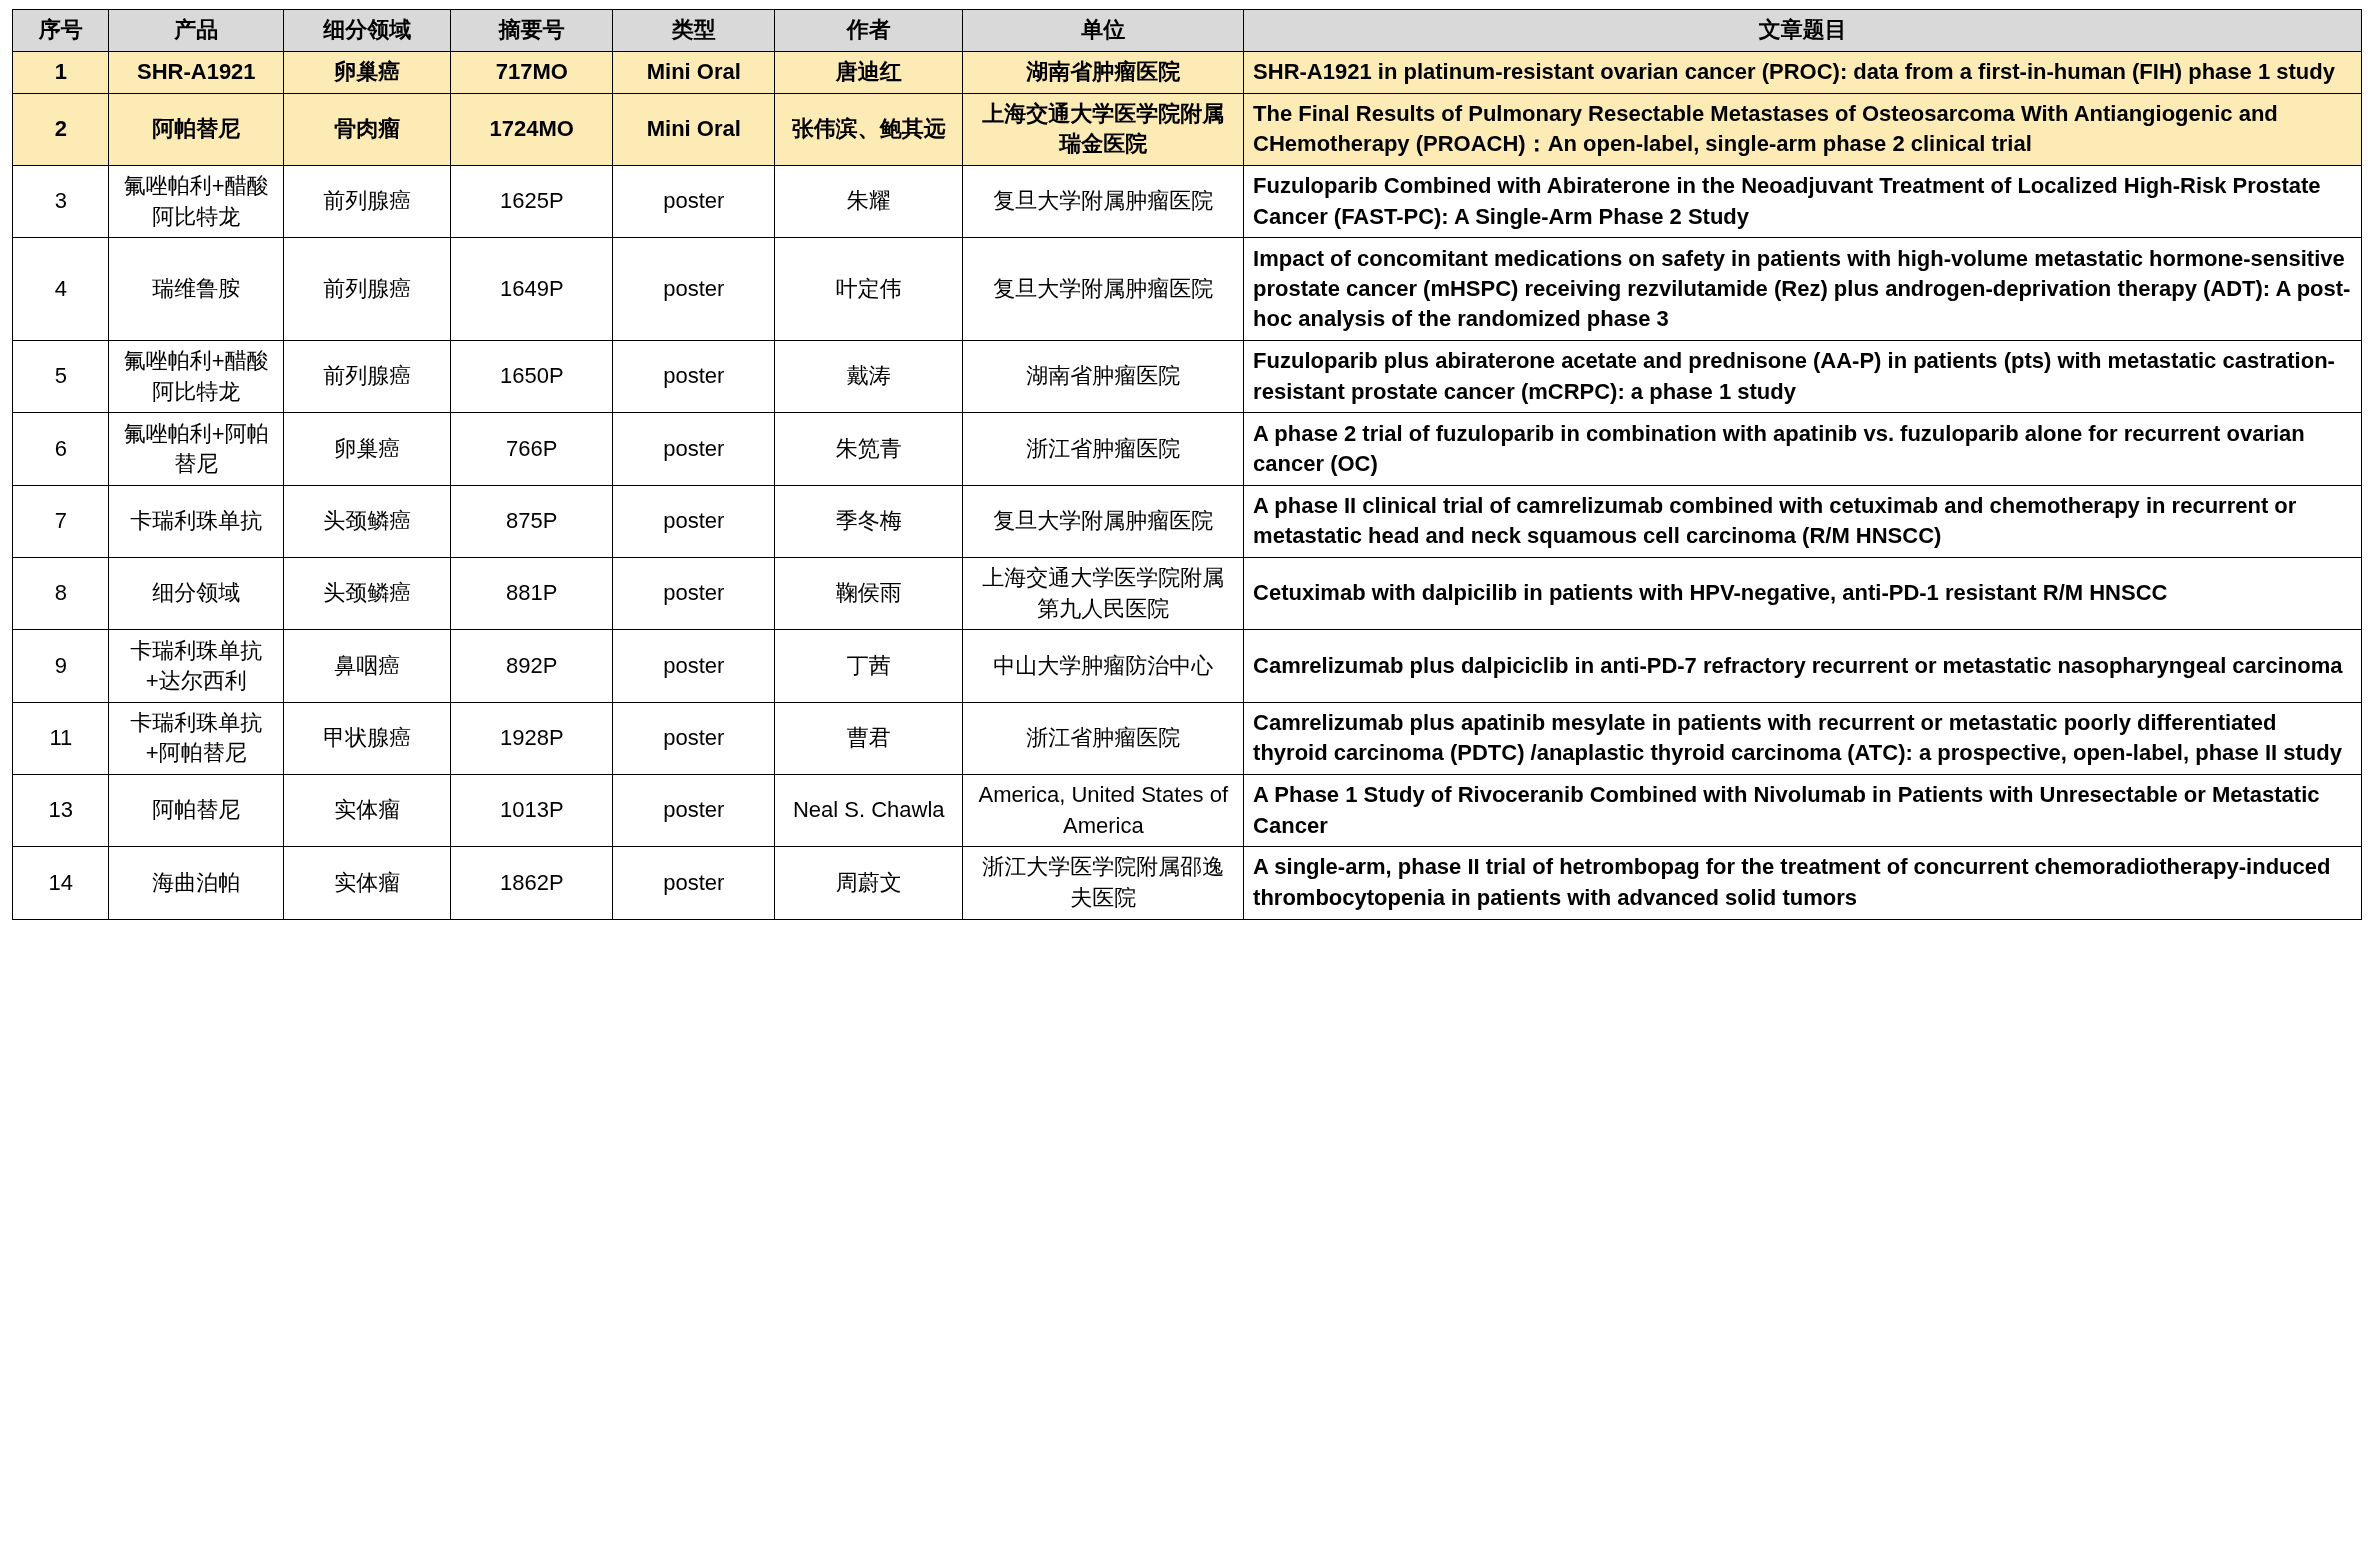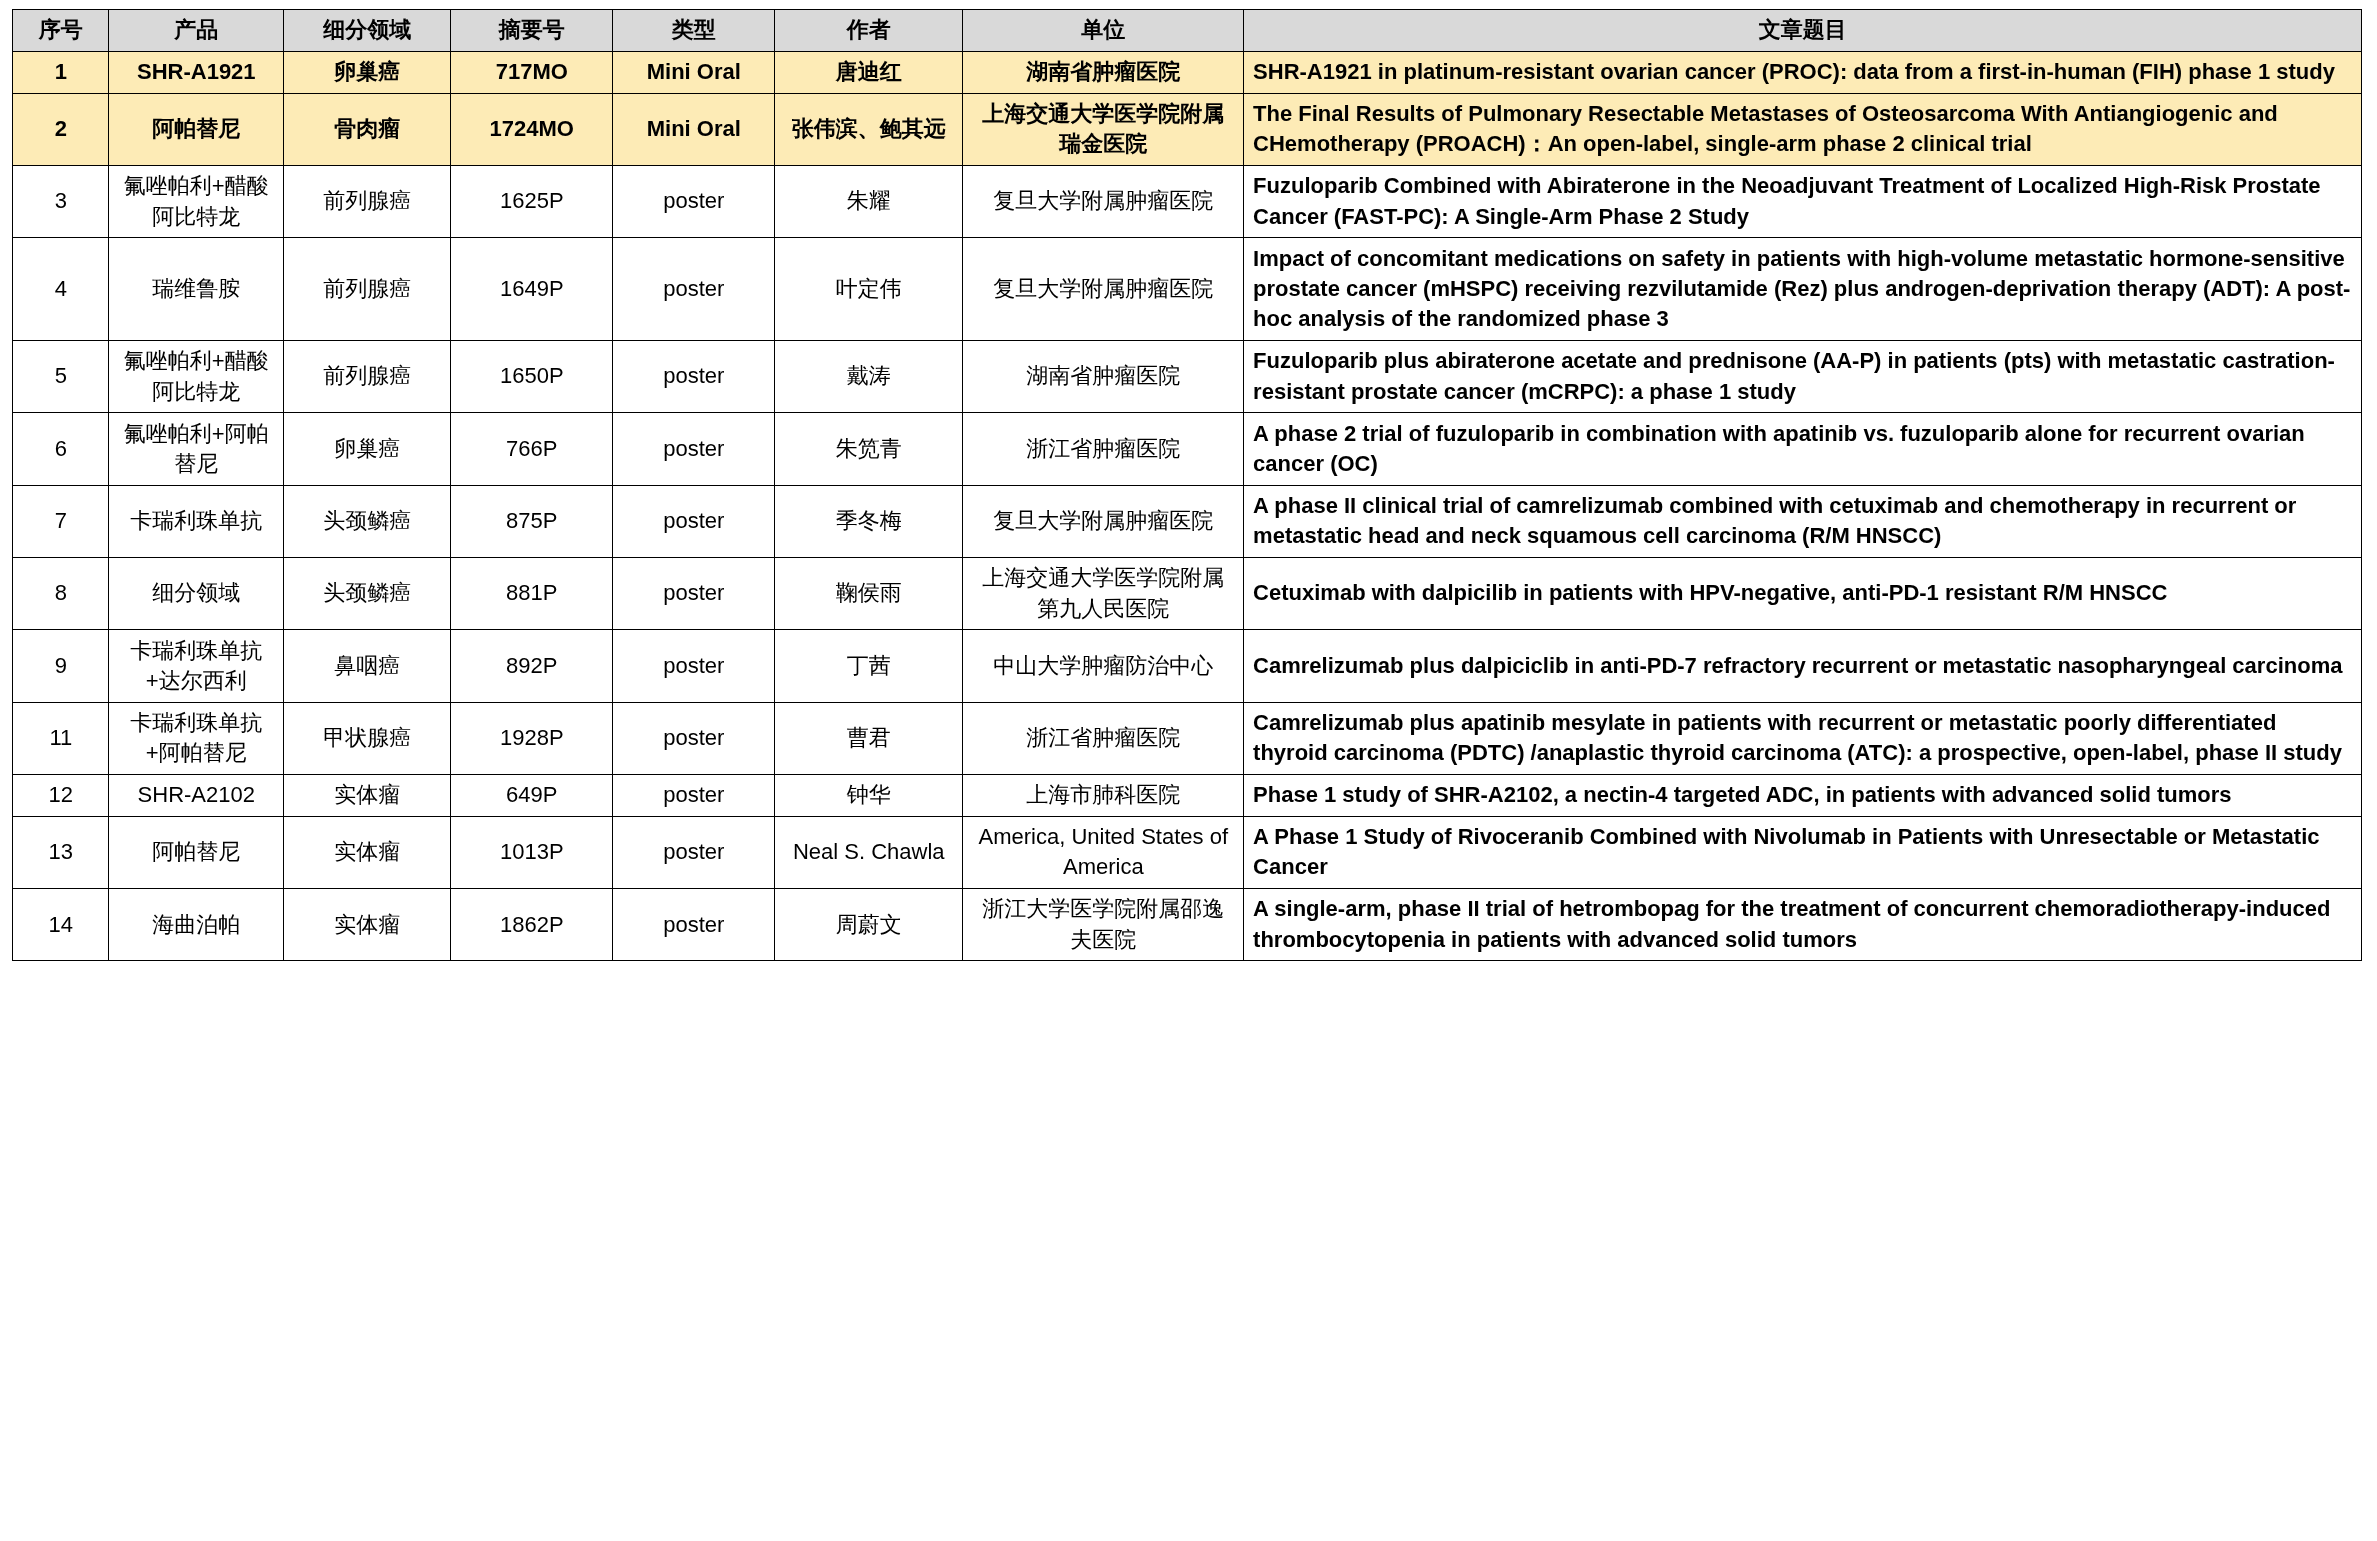--- a/index.html
+++ b/index.html
@@ -186,30 +186,20 @@
           <td class="c-center">11</td>
           <td class="c-center">卡瑞利珠单抗+阿帕替尼</td>
           <td class="c-center">甲状腺癌</td>
           <td class="c-center">1928P</td>
           <td class="c-center">poster</td>
           <td class="c-center">曹君</td>
           <td class="c-center">浙江省肿瘤医院</td>
           <td class="c-title">Camrelizumab plus apatinib mesylate in patients with recurrent or metastatic poorly differentiated thyroid carcinoma (PDTC) /anaplastic thyroid carcinoma (ATC): a prospective, open-label, phase II study</td>
         </tr>
         <tr class="normal">
-          <td class="c-center">12</td>
-          <td class="c-center">SHR-A2102</td>
-          <td class="c-center">实体瘤</td>
-          <td class="c-center">649P</td>
-          <td class="c-center">poster</td>
-          <td class="c-center">钟华</td>
-          <td class="c-center">上海市肺科医院</td>
-          <td class="c-title">Phase 1 study of SHR-A2102, a nectin-4 targeted ADC, in patients with advanced solid tumors</td>
-        </tr>
-        <tr class="normal">
           <td class="c-center">13</td>
           <td class="c-center">阿帕替尼</td>
           <td class="c-center">实体瘤</td>
           <td class="c-center">1013P</td>
           <td class="c-center">poster</td>
           <td class="c-center">Neal S. Chawla</td>
           <td class="c-center">America, United States of America</td>
           <td class="c-title">A Phase 1 Study of Rivoceranib Combined with Nivolumab in Patients with Unresectable or Metastatic Cancer</td>
         </tr>
         <tr class="normal">

